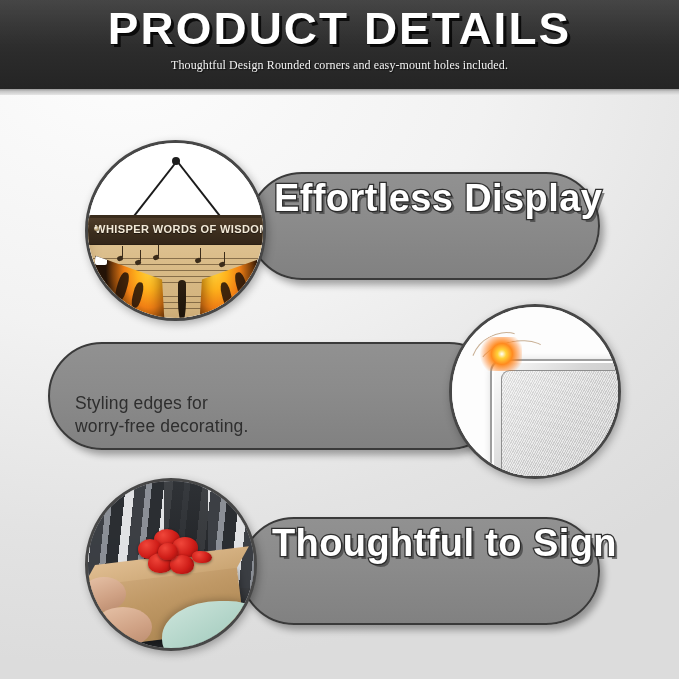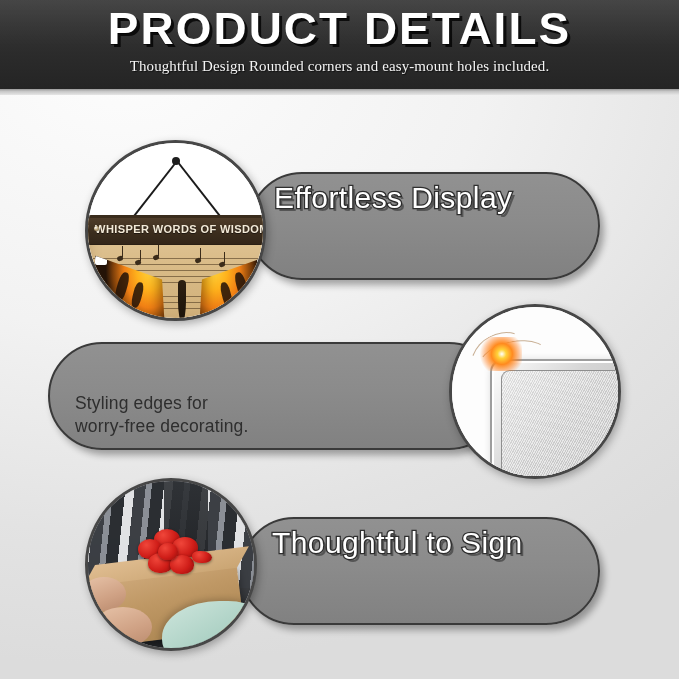--- a/index.html
+++ b/index.html
@@ -30,40 +30,40 @@
     font-size:45px;line-height:46px;font-weight:900;color:#ffffff;
     letter-spacing:2.0px;
     font-family:"Liberation Sans", sans-serif;
     text-shadow:3px 3px 0 rgba(0,0,0,.78), 0 1px 0 rgba(0,0,0,.6);
     transform:scaleX(1.02);
     white-space:nowrap;
   }
   .header-sub{
     position:absolute;left:0;top:58px;width:679px;text-align:center;
     font-family:"Liberation Serif", serif;
-    font-size:15px;color:#f4f4f4;letter-spacing:.1px;white-space:nowrap;
+    font-size:12px;color:#f4f4f4;letter-spacing:.1px;white-space:nowrap;
     text-shadow:1px 1px 1px rgba(0,0,0,.65);
   }
   .header-strip{
     position:absolute;left:0;top:89px;width:679px;height:6px;
     background:linear-gradient(180deg,#9a9a9a 0%,#c7c7c7 40%,#e6e6e6 100%);
   }
 
   
   .panel{
     position:absolute;
     background:linear-gradient(180deg,#919191 0%,#8b8b8b 45%,#818181 100%);
     border:2px solid #3a3a3a;
     box-shadow:4px 5px 7px rgba(0,0,0,.33);
     box-sizing:border-box;
   }
   .panel-title{
     position:absolute;
-    color:#ffffff;font-weight:400;white-space:nowrap;
-    font-size:30px;line-height:32px;letter-spacing:.4px;
+    color:#ffffff;font-weight:700;white-space:nowrap;
+    font-size:38px;line-height:32px;letter-spacing:.4px;
     -webkit-text-stroke:2.6px #2f2f2f;
     paint-order:stroke fill;
     text-shadow:3px 3px 0 rgba(40,40,40,.55);
   }
   .panel-body{
     position:absolute;color:#2e2e2e;font-size:17.5px;line-height:23px;
     letter-spacing:.15px;white-space:pre-line;font-weight:400;
   }
 
   

